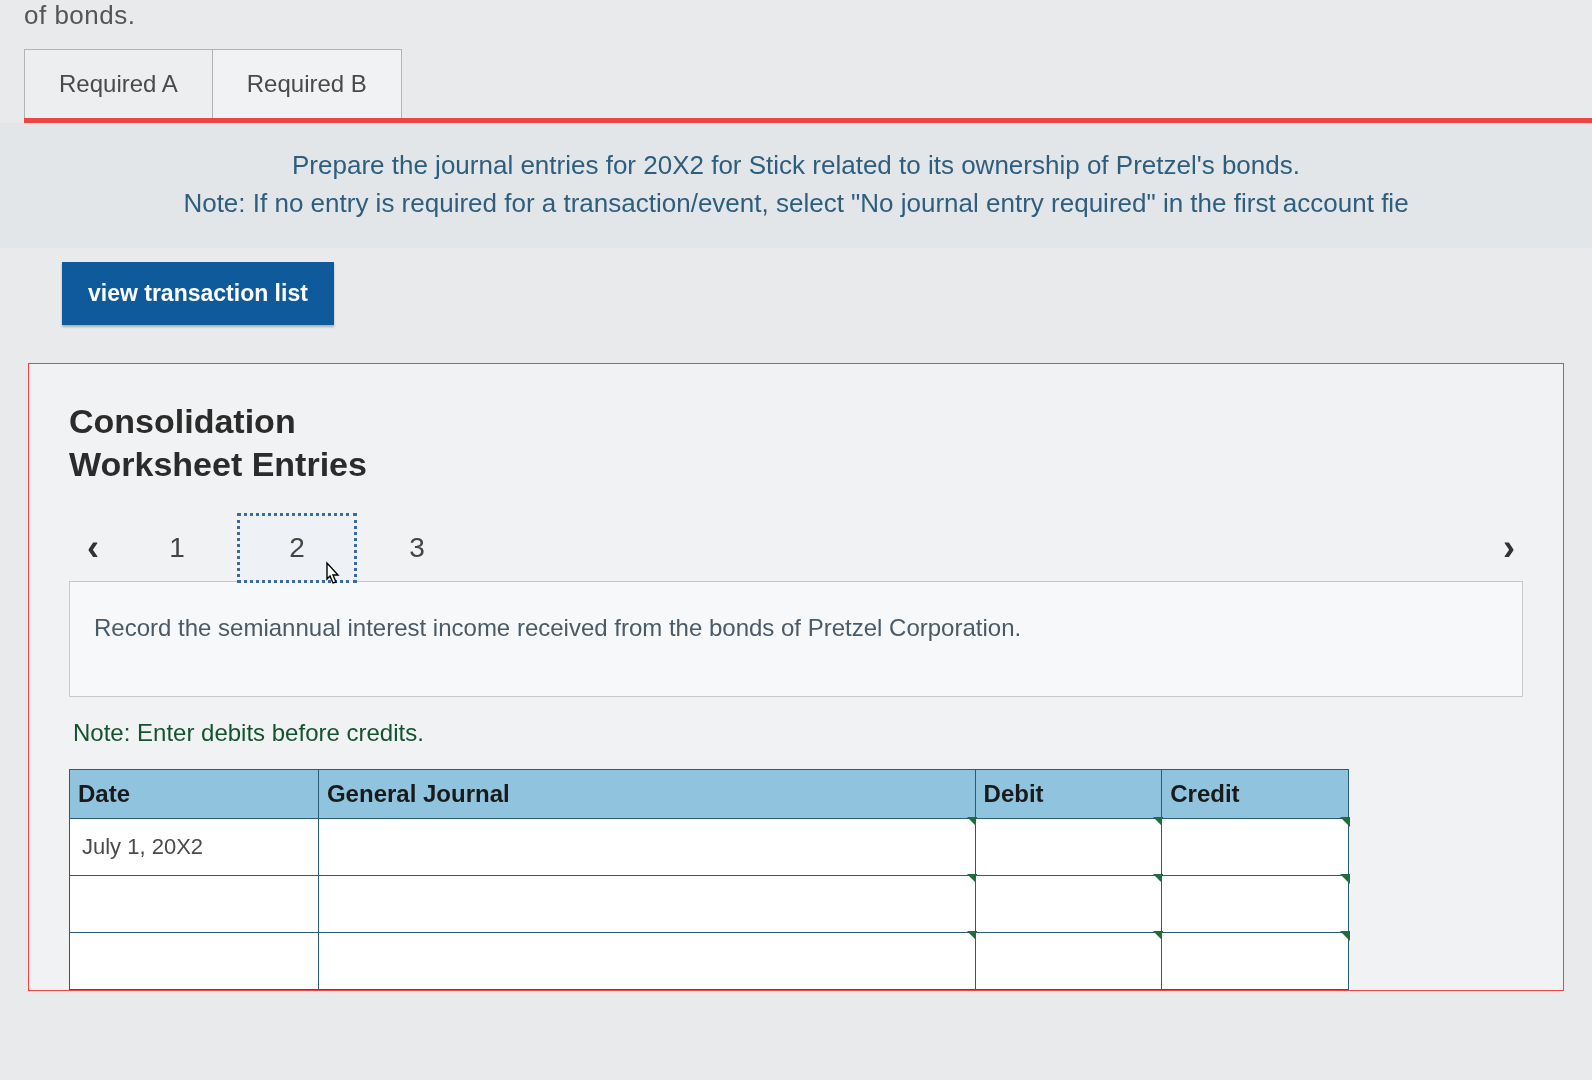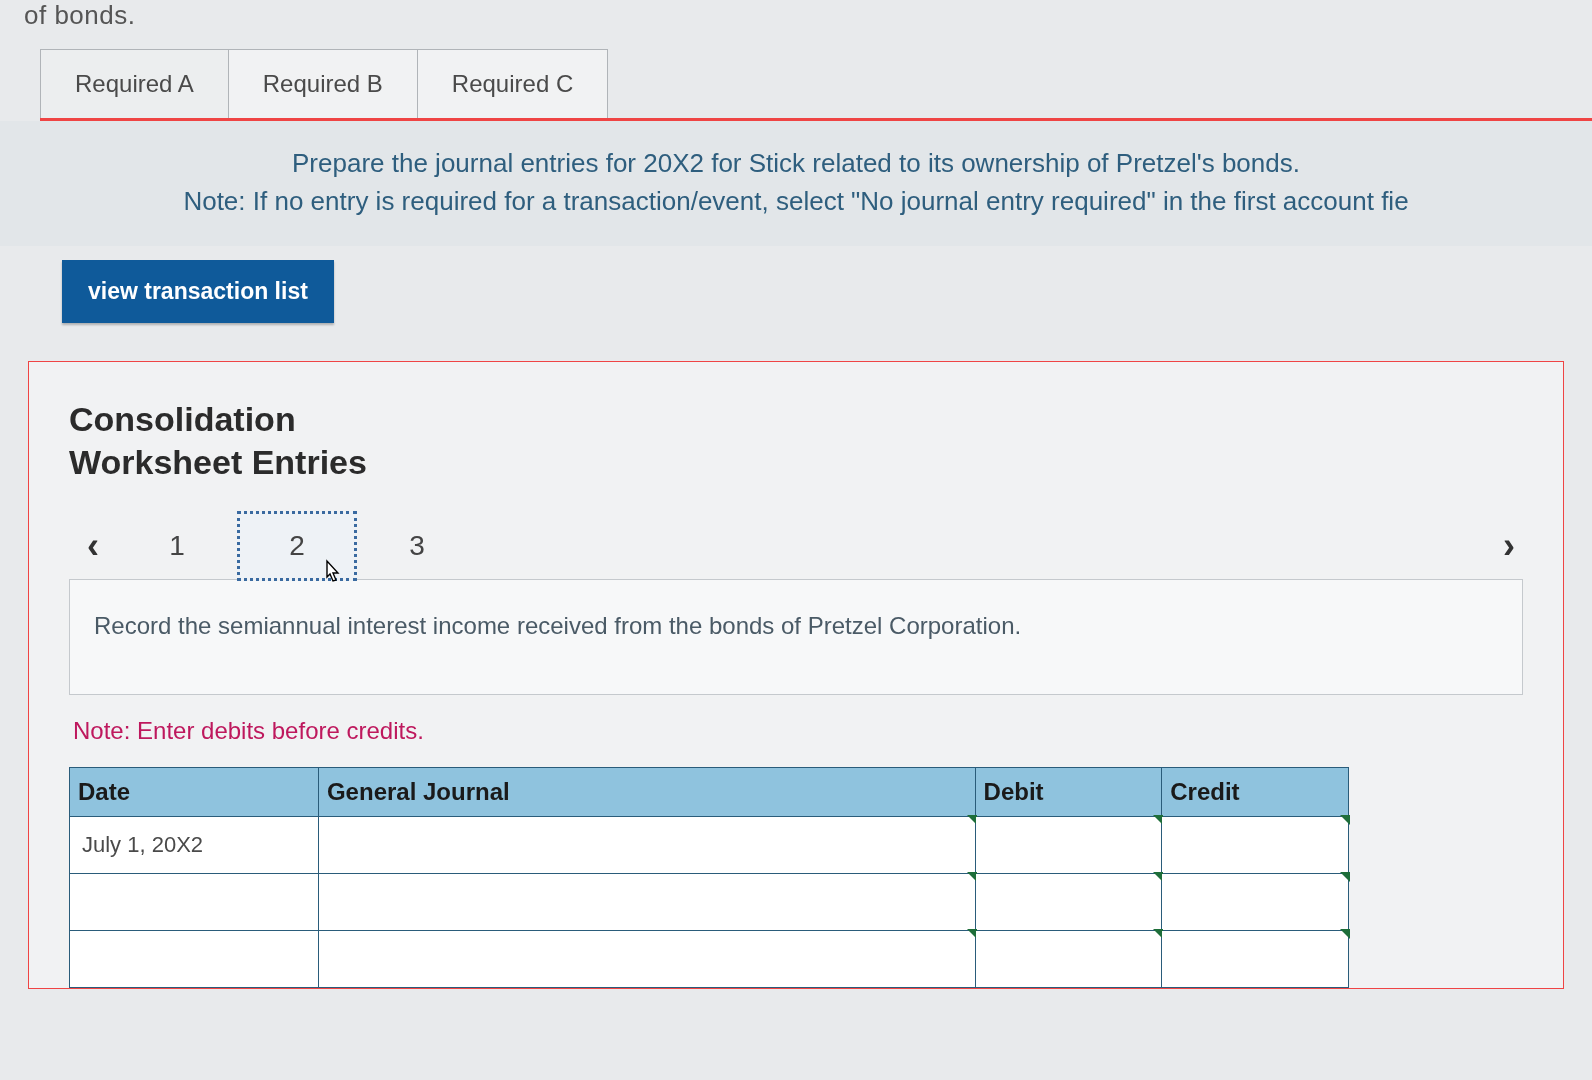--- a/index.html
+++ b/index.html
@@ -13,22 +13,22 @@
     position: relative;
   }
   .top-fragment {
     color: #555;
     font-size: 26px;
     padding: 0 12px 18px 24px;
     letter-spacing: 0.5px;
   }
   .tabs-row {
     display: flex;
-    border-bottom: 3px solid #ef4444;
-    margin-left: 40px;
+    border-bottom: 5px solid #ef4444;
+    margin-left: 24px;
   }
   .tab {
     padding: 20px 34px;
     font-size: 24px;
     color: #4a4a4a;
     background: #f1f2f3;
     border: 1px solid #b0b4b8;
     border-bottom: none;
     margin-right: -1px;
     cursor: pointer;
@@ -115,21 +115,21 @@
   .record-box {
     border: 1px solid #c5c9cd;
     background: #f7f8f9;
     padding: 28px 30px 50px 24px;
     margin-top: -2px;
     font-size: 24px;
     color: #4a5a66;
     line-height: 1.5;
   }
   .note-debits {
-    color: #be185d;
+    color: #14532d;
     font-size: 24px;
     margin: 22px 0 22px 4px;
   }
   .journal-table {
     border-collapse: collapse;
     width: 1280px;
   }
   .journal-table th {
     background: #8fc3de;
     border: 1px solid #2a5c7a;
@@ -162,21 +162,20 @@
   }
 </style>
 </head>
 <body>
 
 <div class="top-fragment">of bonds.</div>
 
 <div class="tabs-row">
   <div class="tab active">Required A</div>
   <div class="tab">Required B</div>
-  <div class="tab">Required C</div>
 </div>
 
 <div class="instruction-block">
   <div>Prepare the journal entries for 20X2 for Stick related to its ownership of Pretzel's bonds.</div>
   <div class="note">Note: If no entry is required for a transaction/event, select "No journal entry required" in the first account fie</div>
 </div>
 
 <div class="btn-area">
   <button class="view-btn">view transaction list</button>
 </div>

